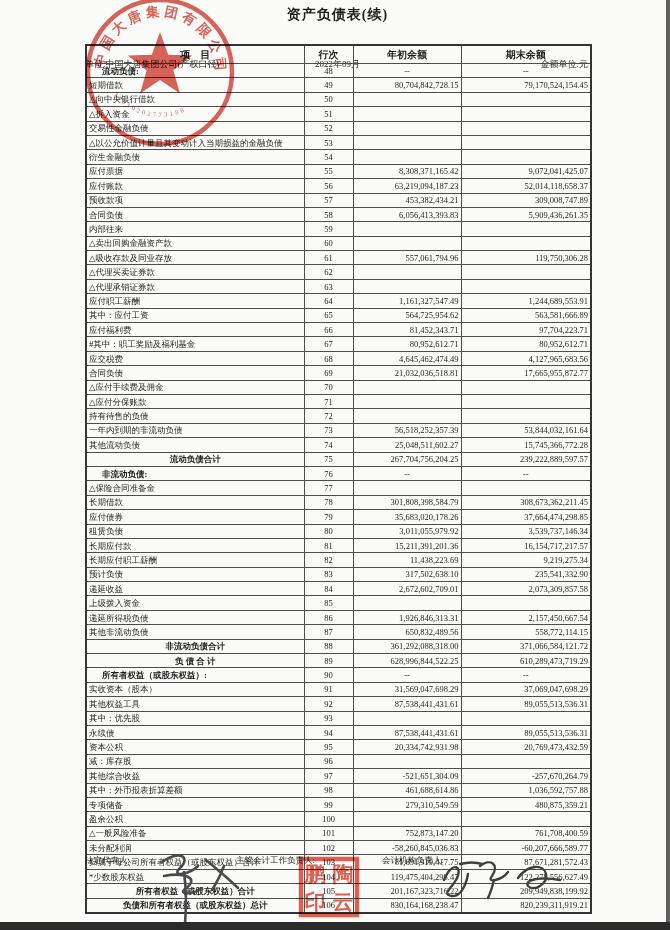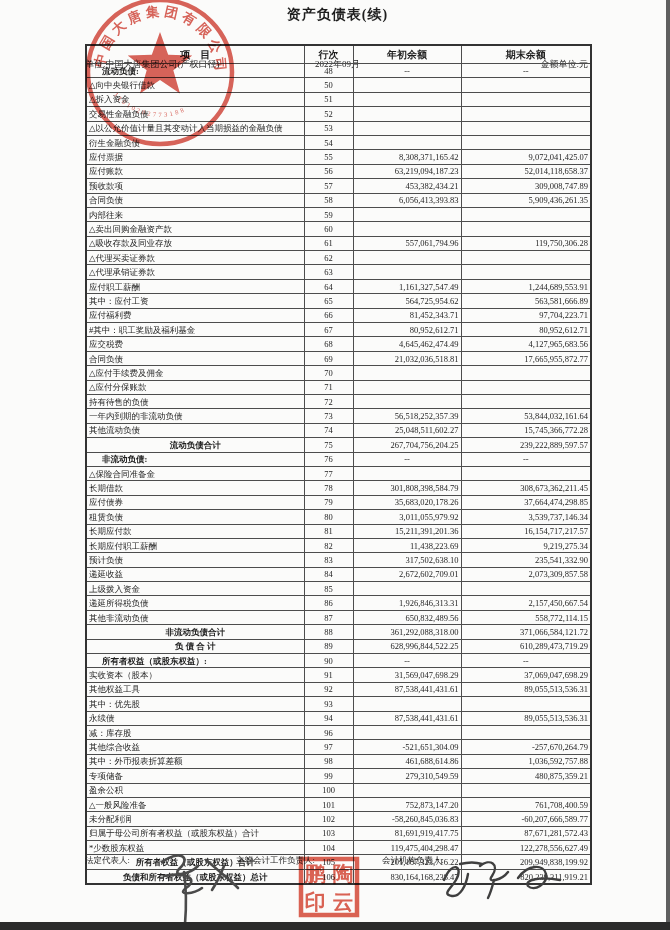--- a/index.html
+++ b/index.html
@@ -85,20 +85,26 @@
     </tr>
   </thead>
   <tbody id="sheet-body">
       <tr class="row-sec">
         <td class="c-item ">流动负债:</td>
         <td class="c-line">48</td>
         <td class="c-beg dash">--</td>
         <td class="c-end dash">--</td>
       </tr>
       <tr>
+        <td class="c-item ind2">短期借款</td>
+        <td class="c-line">49</td>
+        <td class="c-beg">80,704,842,728.15</td>
+        <td class="c-end">79,170,524,154.45</td>
+      </tr>
+      <tr>
         <td class="c-item ind1">△向中央银行借款</td>
         <td class="c-line">50</td>
         <td class="c-beg"></td>
         <td class="c-end"></td>
       </tr>
       <tr>
         <td class="c-item ind1">△拆入资金</td>
         <td class="c-line">51</td>
         <td class="c-beg"></td>
         <td class="c-end"></td>
@@ -353,20 +359,26 @@
         <td class="c-item ind3">其中：优先股</td>
         <td class="c-line">93</td>
         <td class="c-beg"></td>
         <td class="c-end"></td>
       </tr>
       <tr>
         <td class="c-item ind4">永续债</td>
         <td class="c-line">94</td>
         <td class="c-beg">87,538,441,431.61</td>
         <td class="c-end">89,055,513,536.31</td>
+      </tr>
+      <tr>
+        <td class="c-item ind2">资本公积</td>
+        <td class="c-line">95</td>
+        <td class="c-beg">20,334,742,931.98</td>
+        <td class="c-end">20,769,473,432.59</td>
       </tr>
       <tr>
         <td class="c-item ind2">减：库存股</td>
         <td class="c-line">96</td>
         <td class="c-beg"></td>
         <td class="c-end"></td>
       </tr>
       <tr>
         <td class="c-item ind2">其他综合收益</td>
         <td class="c-line">97</td>

